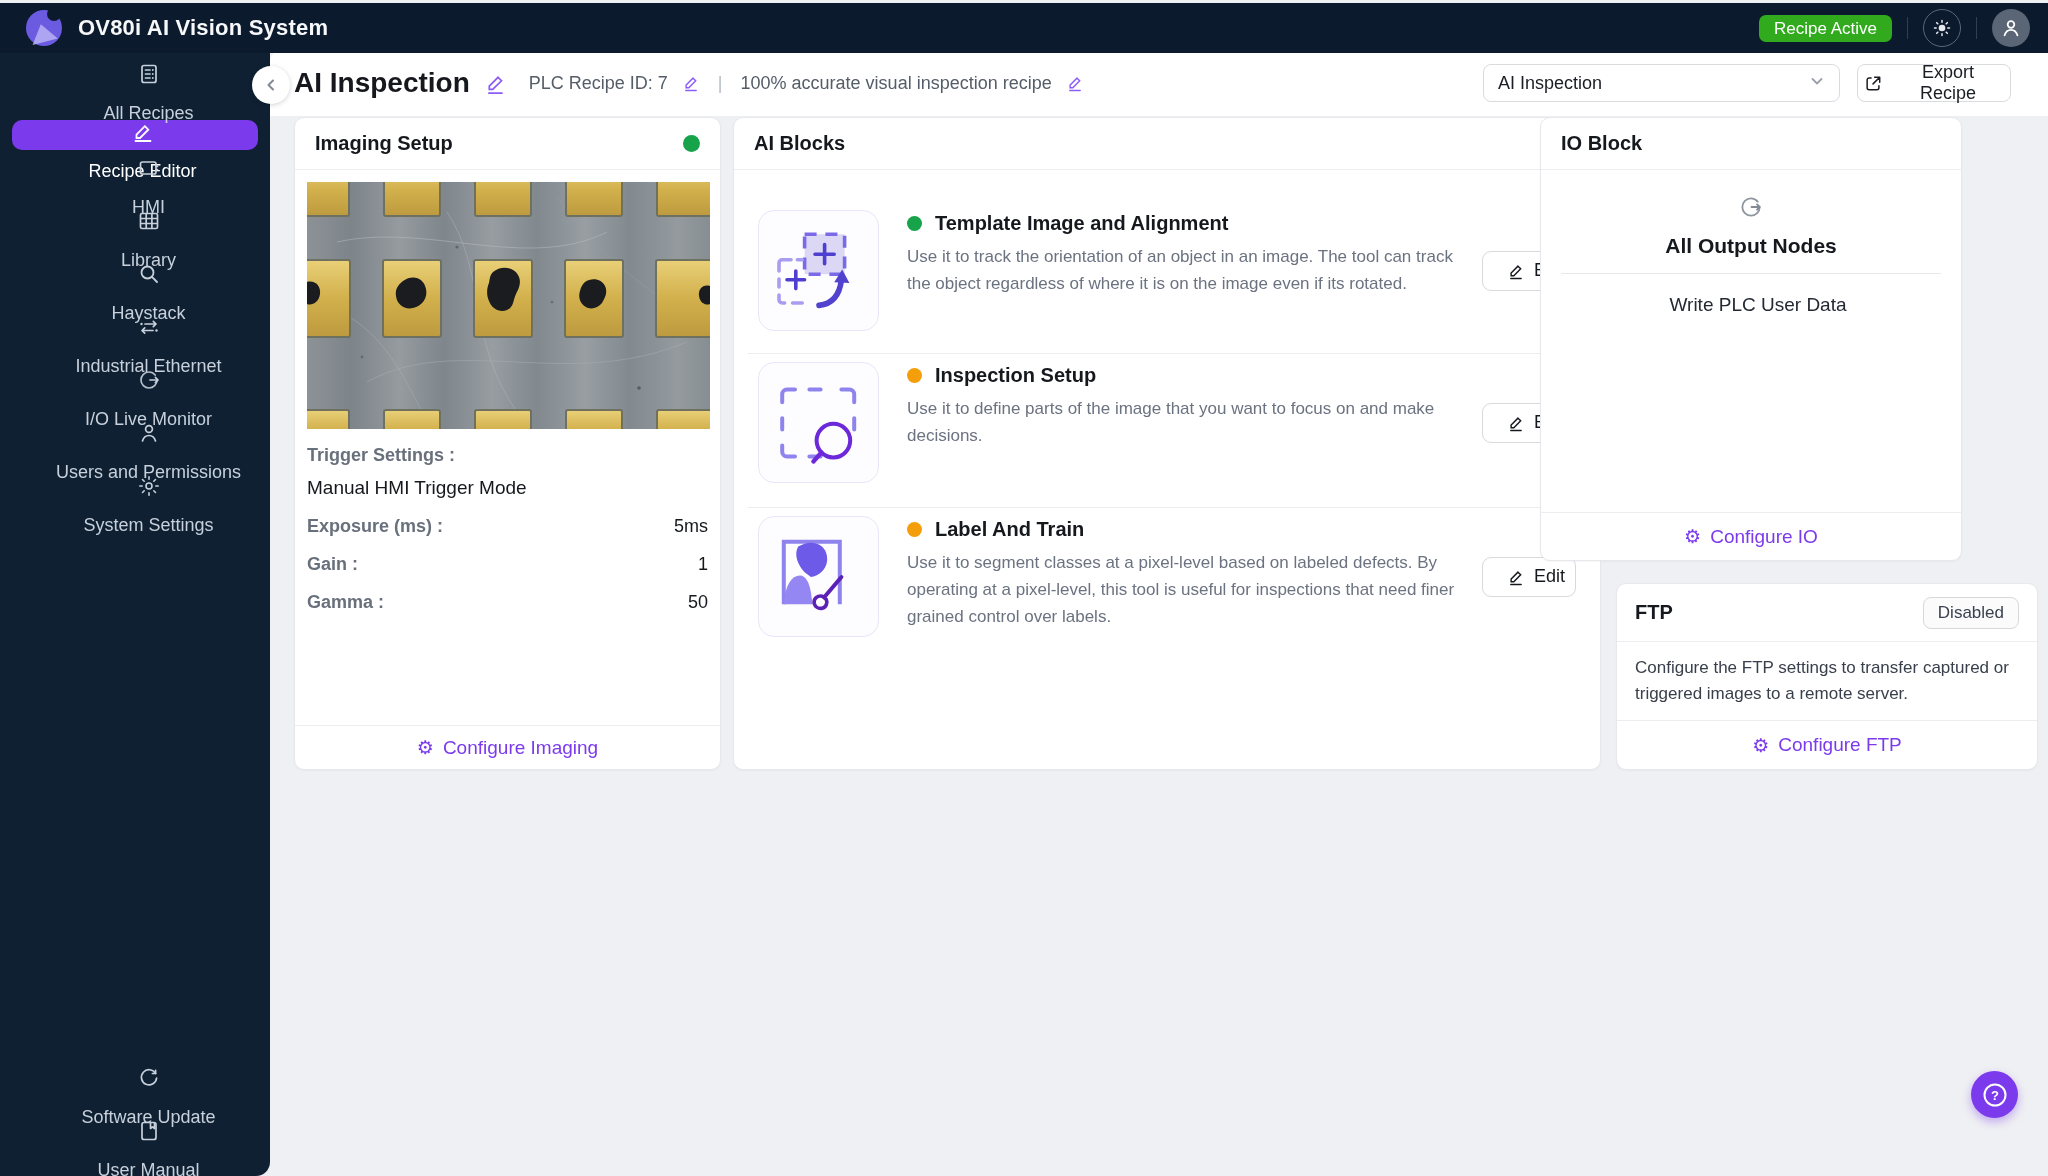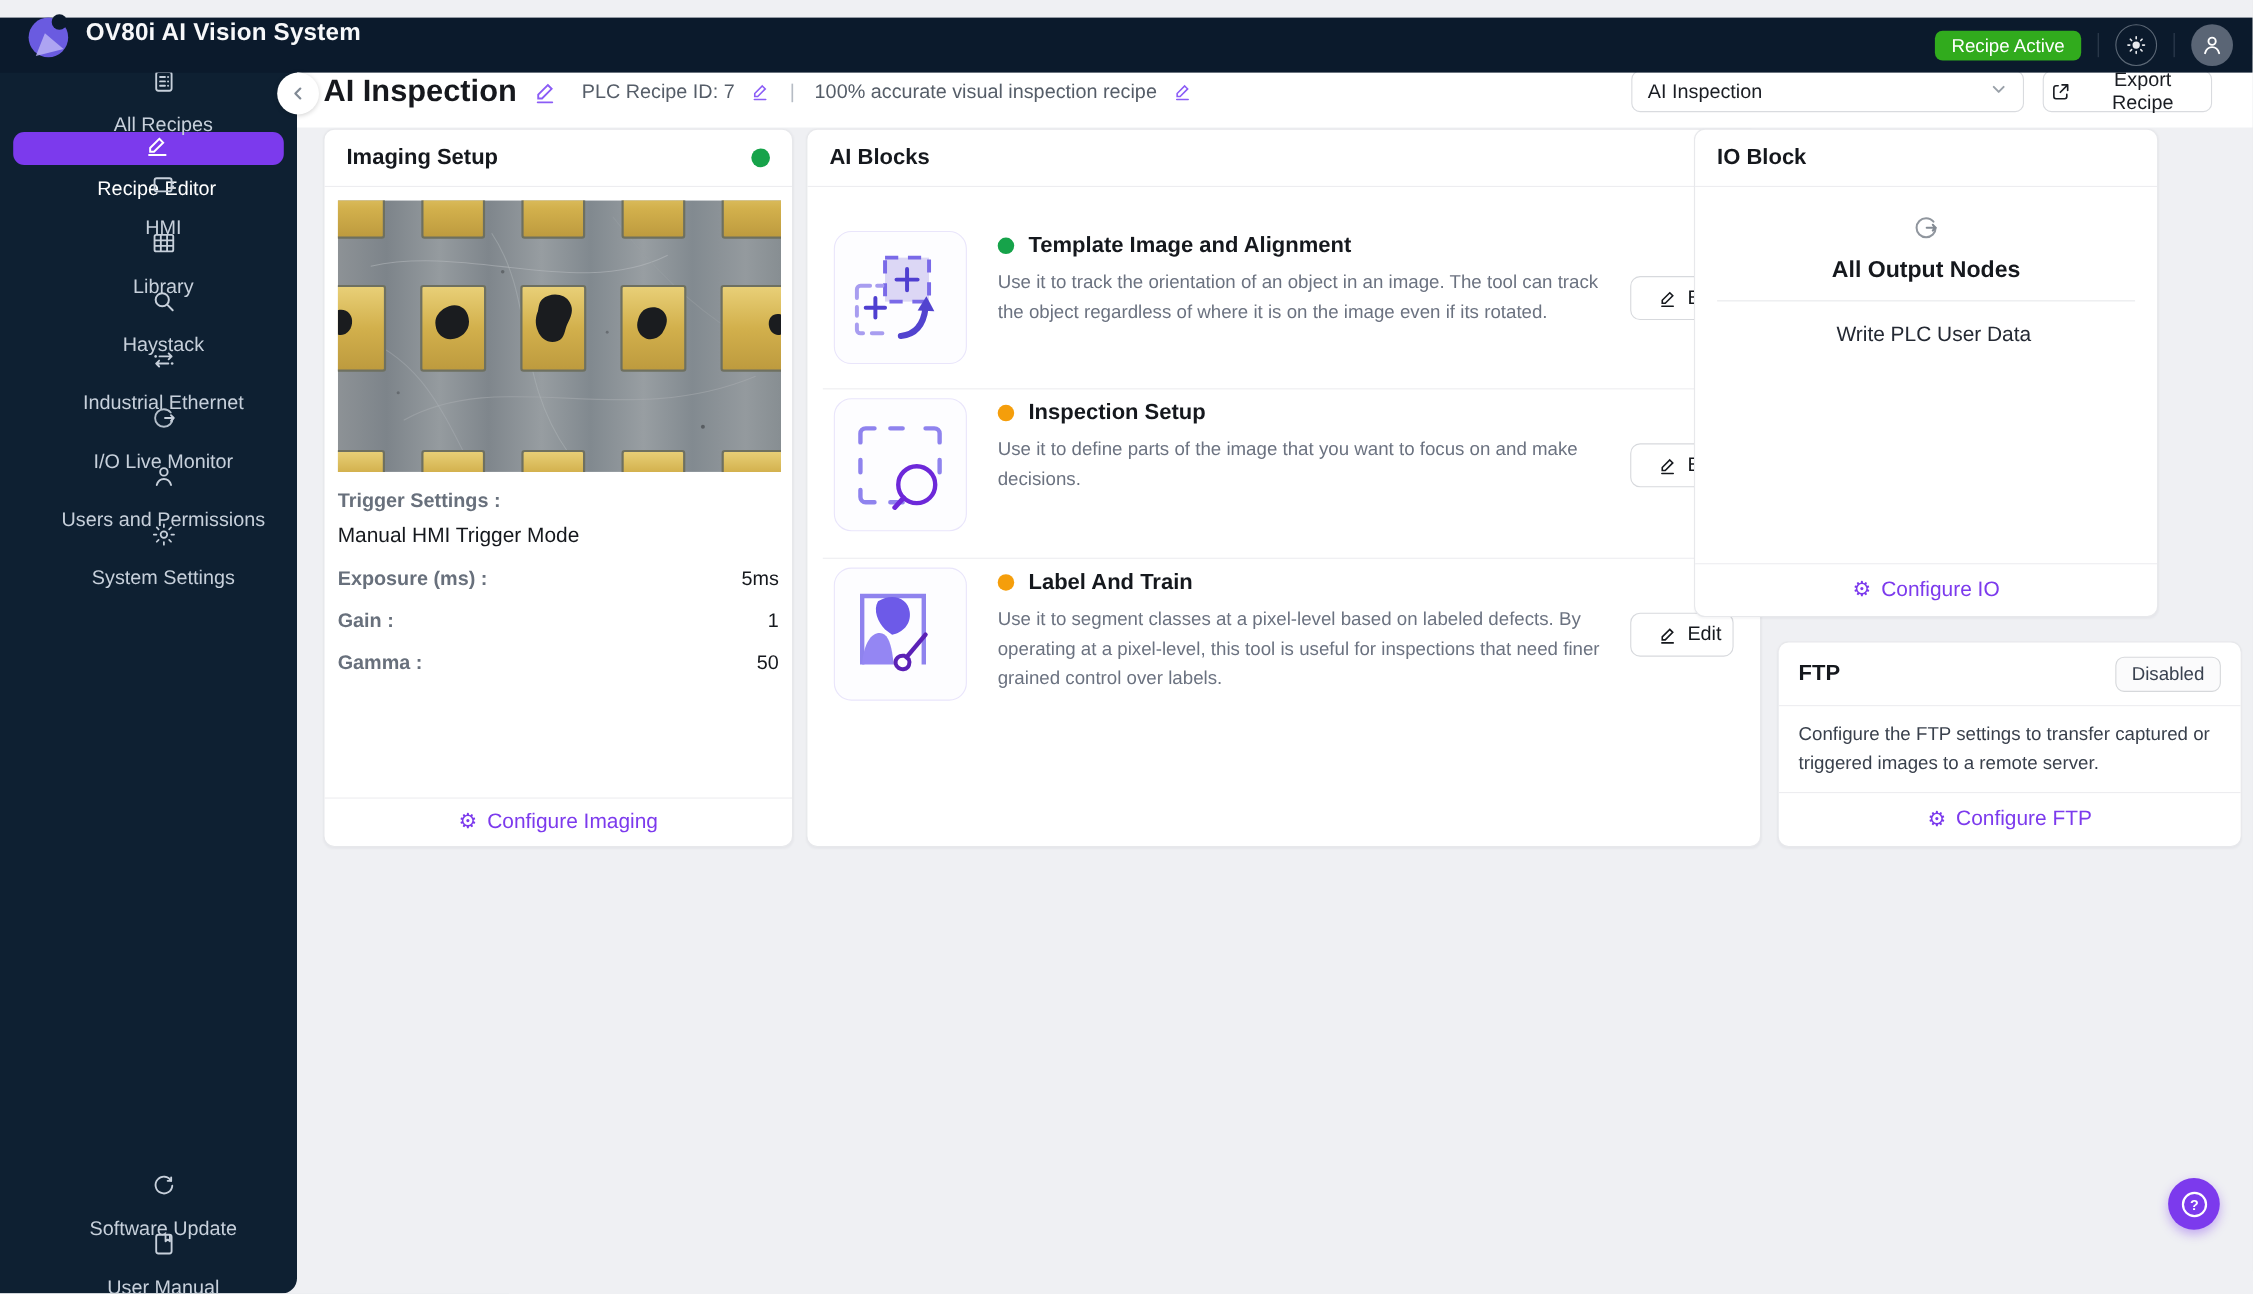--- a/index.html
+++ b/index.html
@@ -1,22 +1,22 @@
 <!DOCTYPE html>
 <html><head>
 <meta charset="utf-8">
 <style>
   html,body{margin:0;padding:0;background:#e9ebee;}
   *{box-sizing:border-box;}
   #app{position:relative;width:2048px;height:1176px;overflow:hidden;
        font-family:"Liberation Sans",sans-serif;background:#eff0f3;}
 
   
-  .topbar{position:absolute;left:0;top:16px;width:2048px;height:50px;background:#0b1a2c;
-          display:flex;z-index:30;}
+  .topbar{position:absolute;left:0;top:3px;width:2048px;height:50px;background:#0b1a2c;
+          display:flex;align-items:center;z-index:30;}
   .logo{width:36px;height:36px;margin-left:26px;position:relative;flex:0 0 auto;}
   .logo .disc{position:absolute;inset:0;border-radius:50%;background:#6a5be0;}
   .logo .bite{position:absolute;right:1px;top:-3px;width:14px;height:14px;border-radius:50%;background:#0b1a2c;}
   .logo .tri{position:absolute;left:4px;bottom:4px;width:0;height:0;
              border-left:13px solid transparent;border-right:13px solid transparent;
              border-bottom:18px solid #b9b1f5;opacity:.85;transform:rotate(-14deg);}
   .app-title{color:#f7f8fa;font-size:22px;font-weight:700;margin-left:16px;letter-spacing:.2px;}
   .topbar-right{position:absolute;right:18px;top:0;height:50px;display:flex;align-items:center;gap:15px;}
   .badge-green{background:#31ab1d;color:#fff;font-size:17px;font-weight:500;
                padding:5px 15px;border-radius:7px;line-height:1;}

